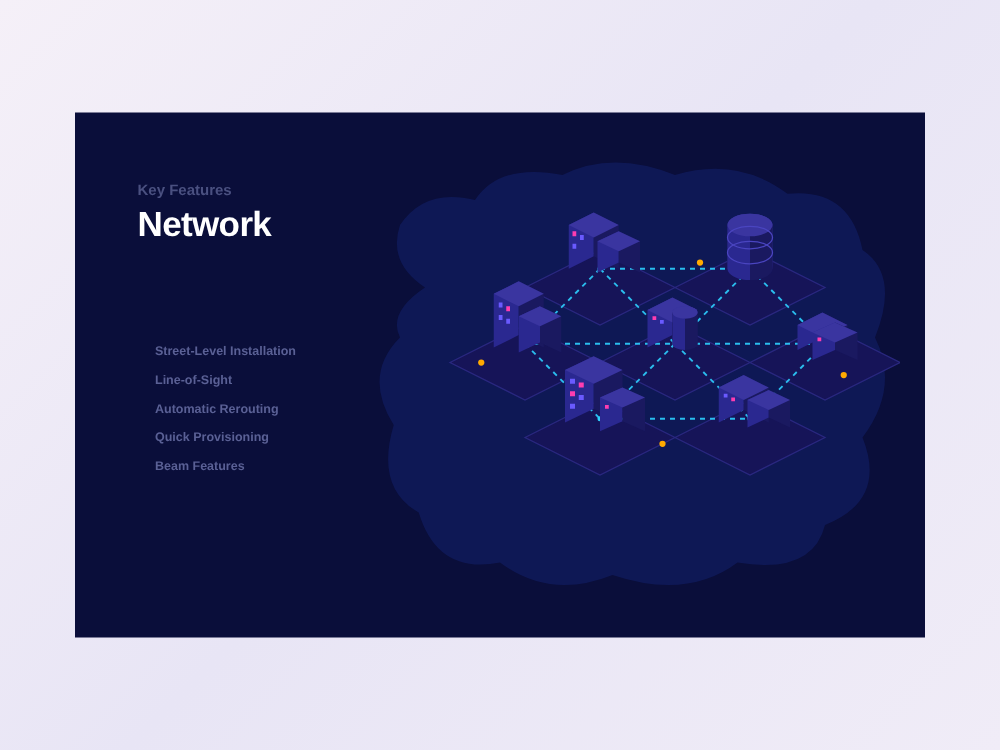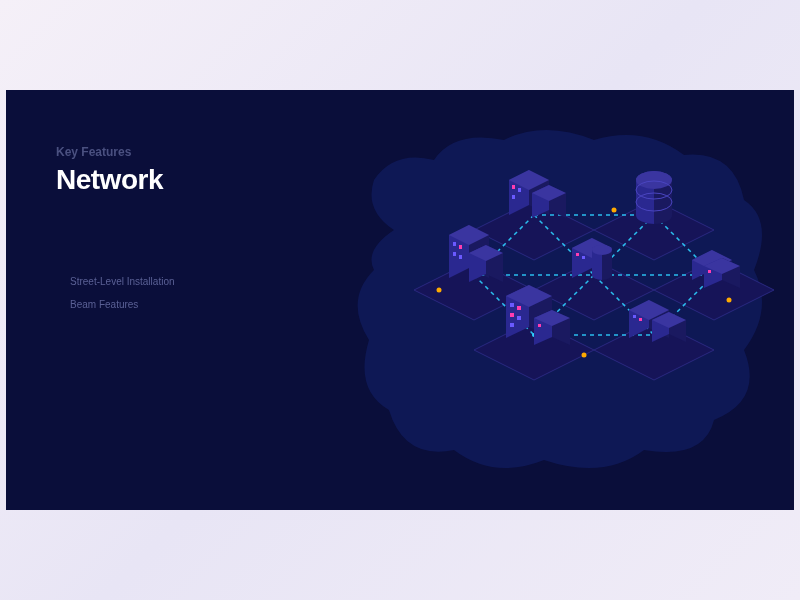--- a/index.html
+++ b/index.html
@@ -6,21 +6,21 @@
   body {
     width: 800px;
     height: 600px;
     background: linear-gradient(135deg, #f5f0f8 0%, #e8e5f5 50%, #f0ecf7 100%);
     font-family: "Helvetica Neue", Helvetica, Arial, sans-serif;
     display: flex;
     align-items: center;
     justify-content: center;
   }
   .panel {
-    width: 788px;
+    width: 680px;
     height: 420px;
     background: #0a0e3a;
     position: relative;
     overflow: hidden;
   }
   .content {
     position: absolute;
     left: 50px;
     top: 55px;
     z-index: 10;
@@ -41,21 +41,21 @@
   }
   .menu {
     position: absolute;
     left: 50px;
     top: 180px;
     z-index: 10;
   }
   .menu-item {
     color: #5a6095;
     font-size: 10px;
-    font-weight: 400;
+    font-weight: 700;
     padding: 6px 0 6px 12px;
     cursor: pointer;
     position: relative;
     border-left: 2px solid transparent;
   }
   .menu-item.active {
     color: #ffffff;
     border-left: 2px solid #ffffff;
   }
   .illustration {
@@ -78,20 +78,23 @@
 
   <div class="content">
     <div class="subtitle">Key Features</div>
     <div class="headline">
       <span>Network</span><br>
     </div>
   </div>
 
   <div class="menu">
     <div class="menu-item">Street-Level Installation</div>
+    <div class="menu-item">Line-of-Sight</div>
+    <div class="menu-item">Automatic Rerouting</div>
+    <div class="menu-item">Quick Provisioning</div>
     <div class="menu-item">Beam Features</div>
   </div>
 
   <div class="illustration">
     <svg class="cloud-bg" viewBox="0 0 440 380">
 
       <path d="M 60 120 
                Q 30 100 40 70 Q 60 40 100 50 
                Q 120 20 170 30 Q 210 10 260 30 
                Q 310 15 350 45 Q 400 40 410 90 

